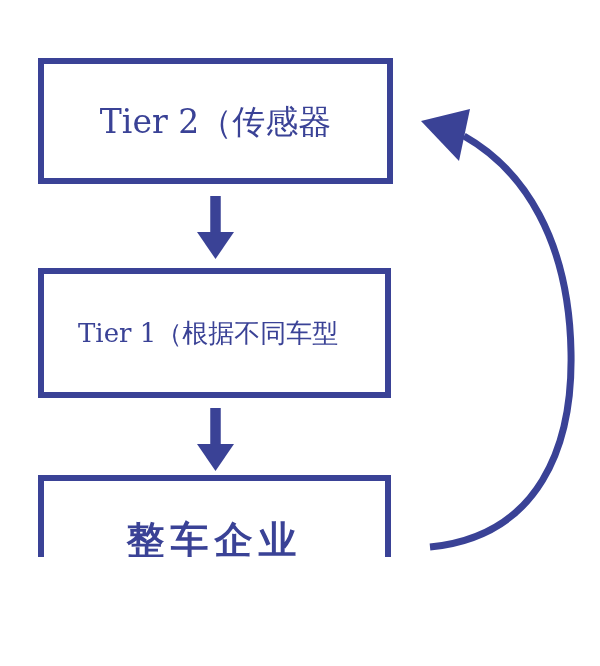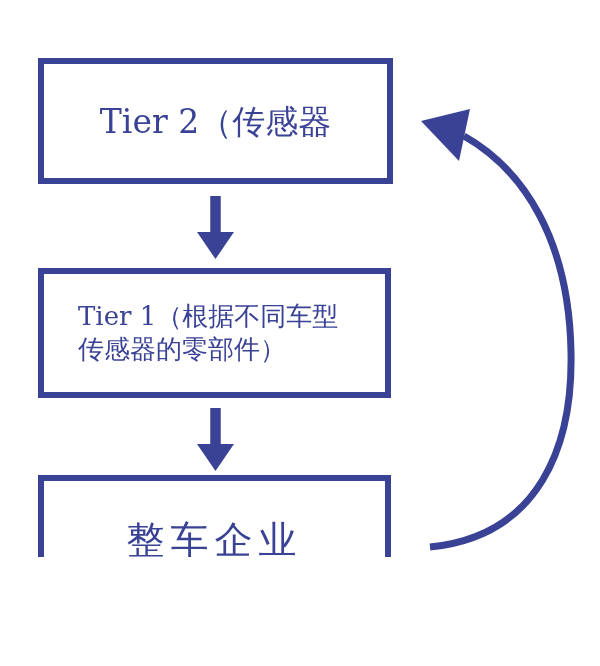--- a/index.html
+++ b/index.html
@@ -29,41 +29,40 @@
   }
   .node-tier1 {
     left:38px; top:268px; width:353px; height:130px;
     align-items:flex-start; text-align:left;
     padding-left:34px; padding-right:8px;
     font-size:26px; line-height:33px;
   }
   .node-oem {
     left:38px; top:475px; width:353px; height:131px;
     align-items:center; text-align:center;
-    font-size:38px; letter-spacing:6px;
+    font-size:38px; letter-spacing:6px;font-weight:bold;
   }
   .node .line { white-space:nowrap; }
   svg.arrows {
     position:absolute; left:0; top:0;
     width:600px; height:666px;
     pointer-events:none;
   }
 </style>
 </head>
 <body>
 
 <div class="canvas">
 
   <div class="node node-tier2">
     <div class="line">Tier 2（传感器</div>
   </div>
 
   <div class="node node-tier1">
     <div class="line">Tier 1（根据不同车型</div>
-    <div class="line">传感器的零部件）</div>
   </div>
 
   <div class="node node-oem">
     <div class="line">整车企业</div>
   </div>
 
   <svg class="arrows" viewBox="0 0 600 666" xmlns="http://www.w3.org/2000/svg">
 
     <g>
       <path d="M215.5 196 L215.5 240" fill="none" style="stroke:var(--accent)" stroke-width="10.5"></path>

